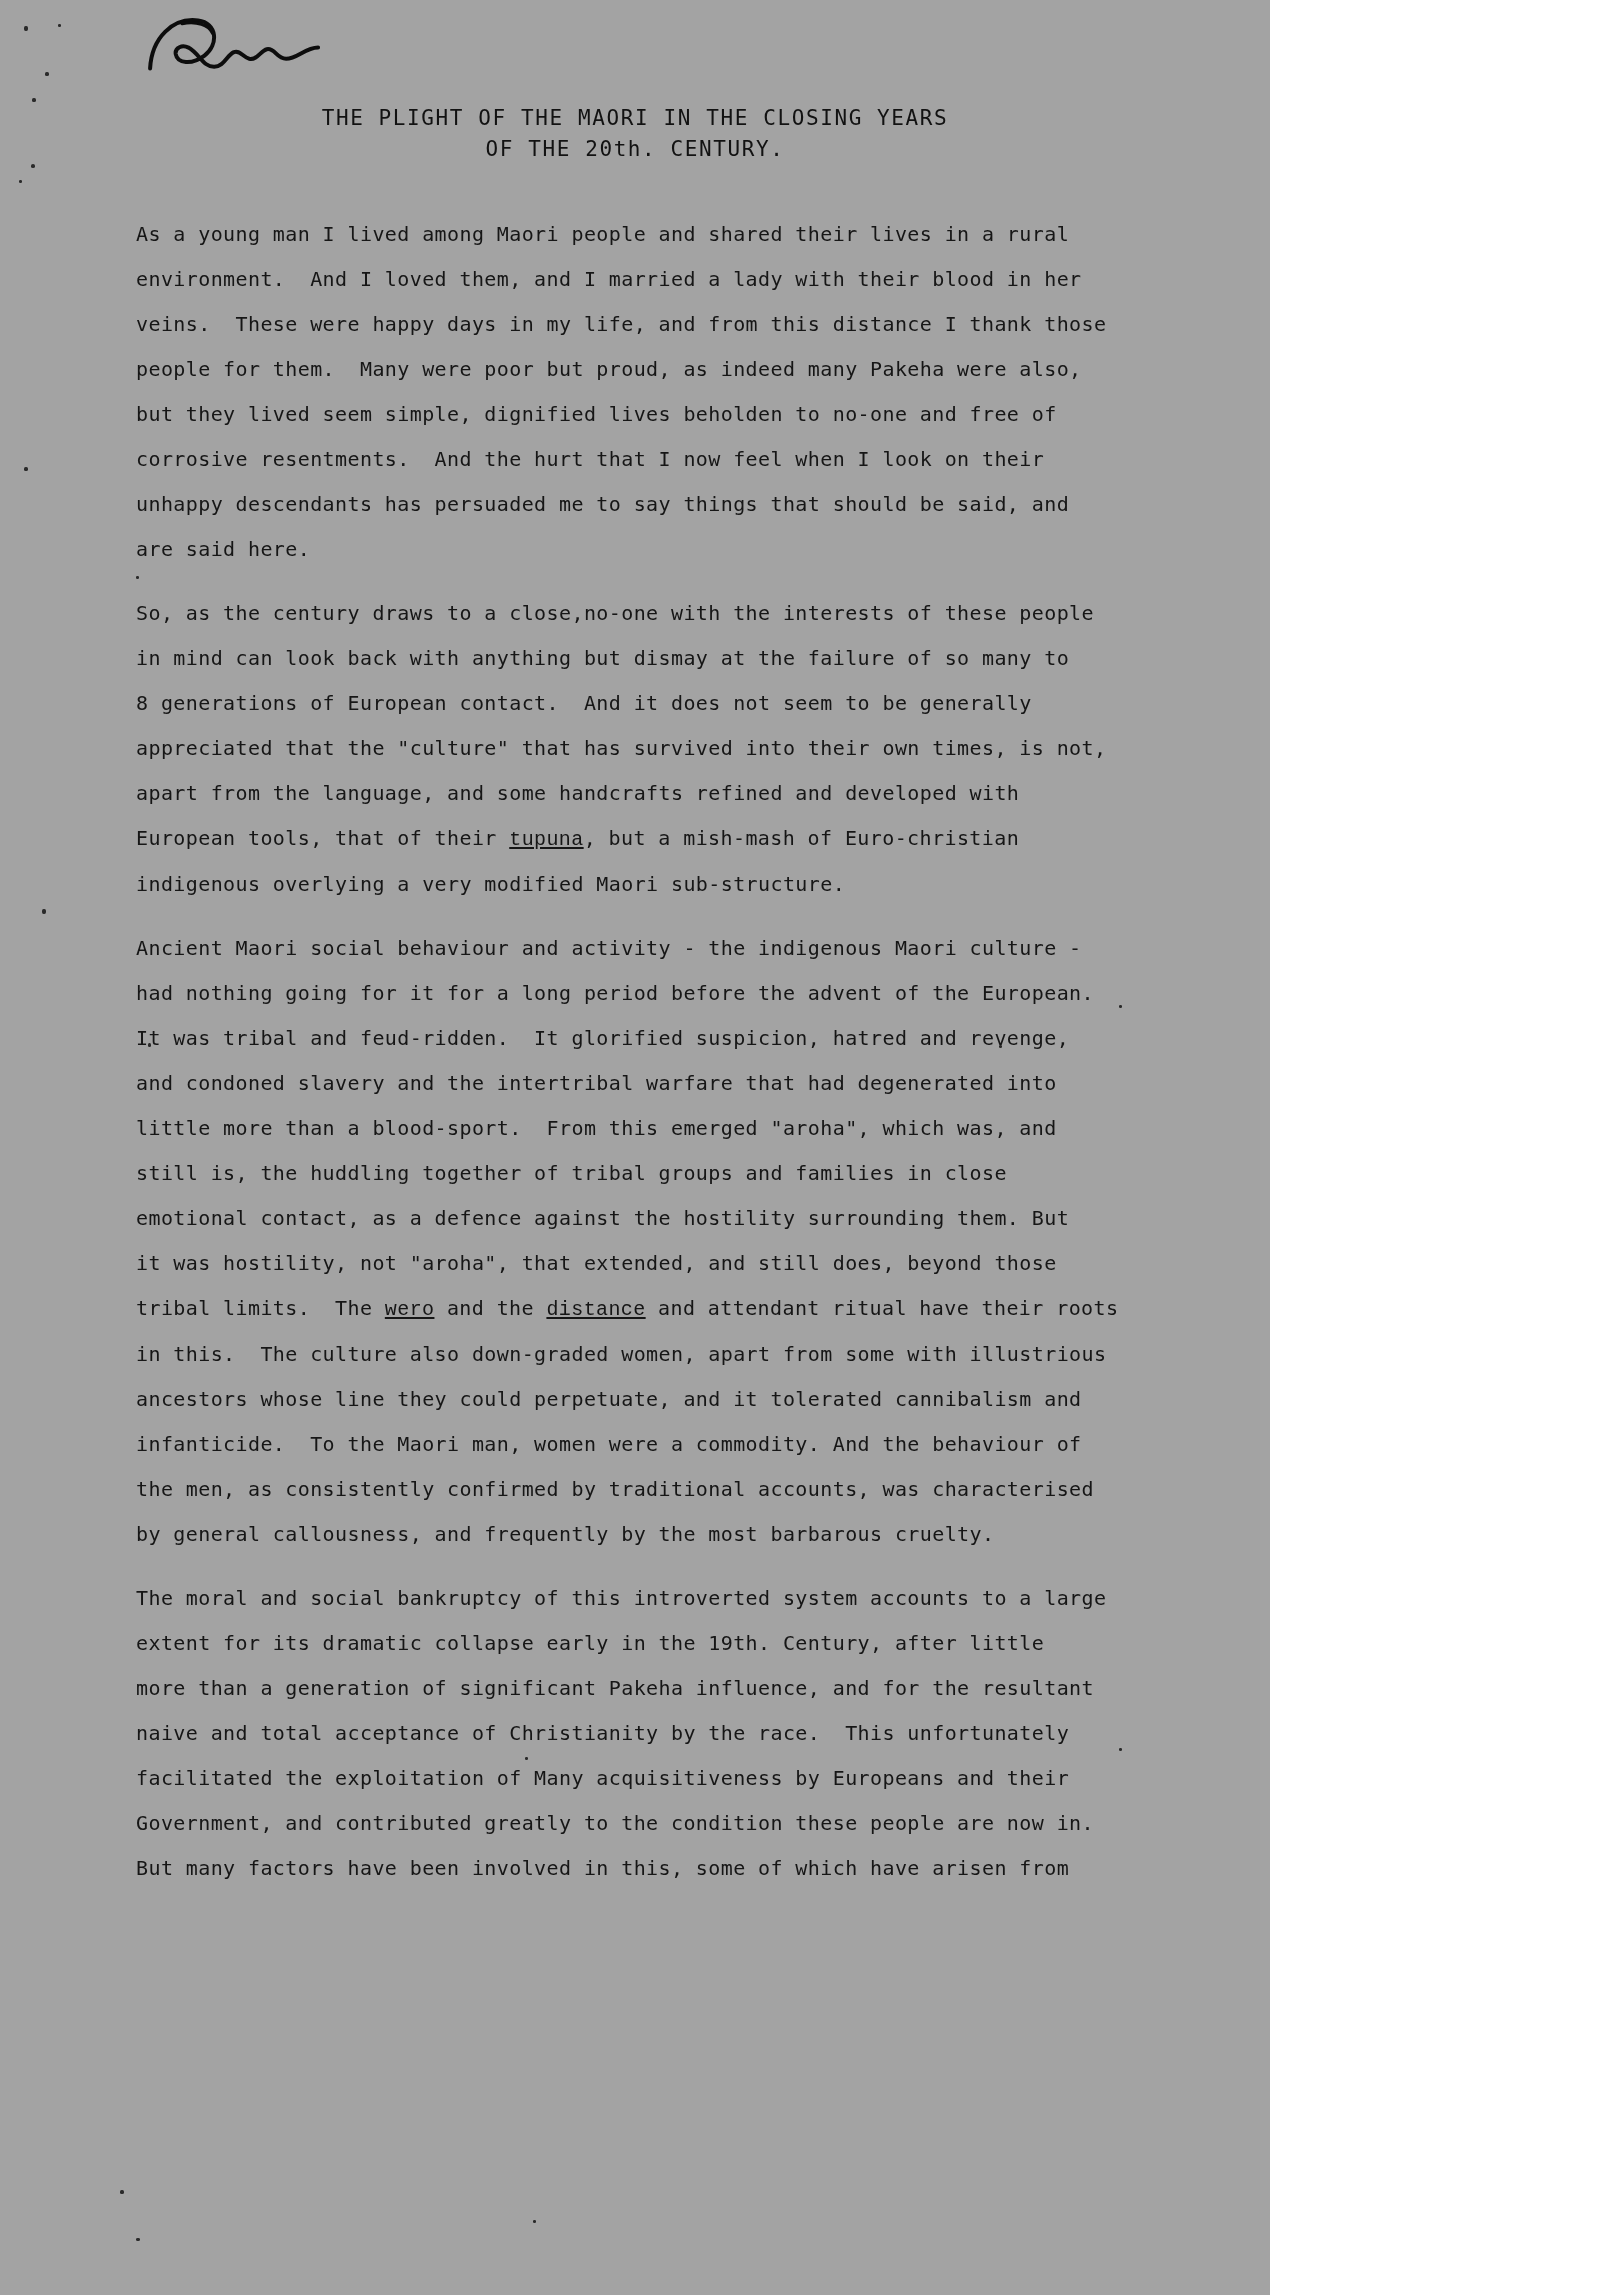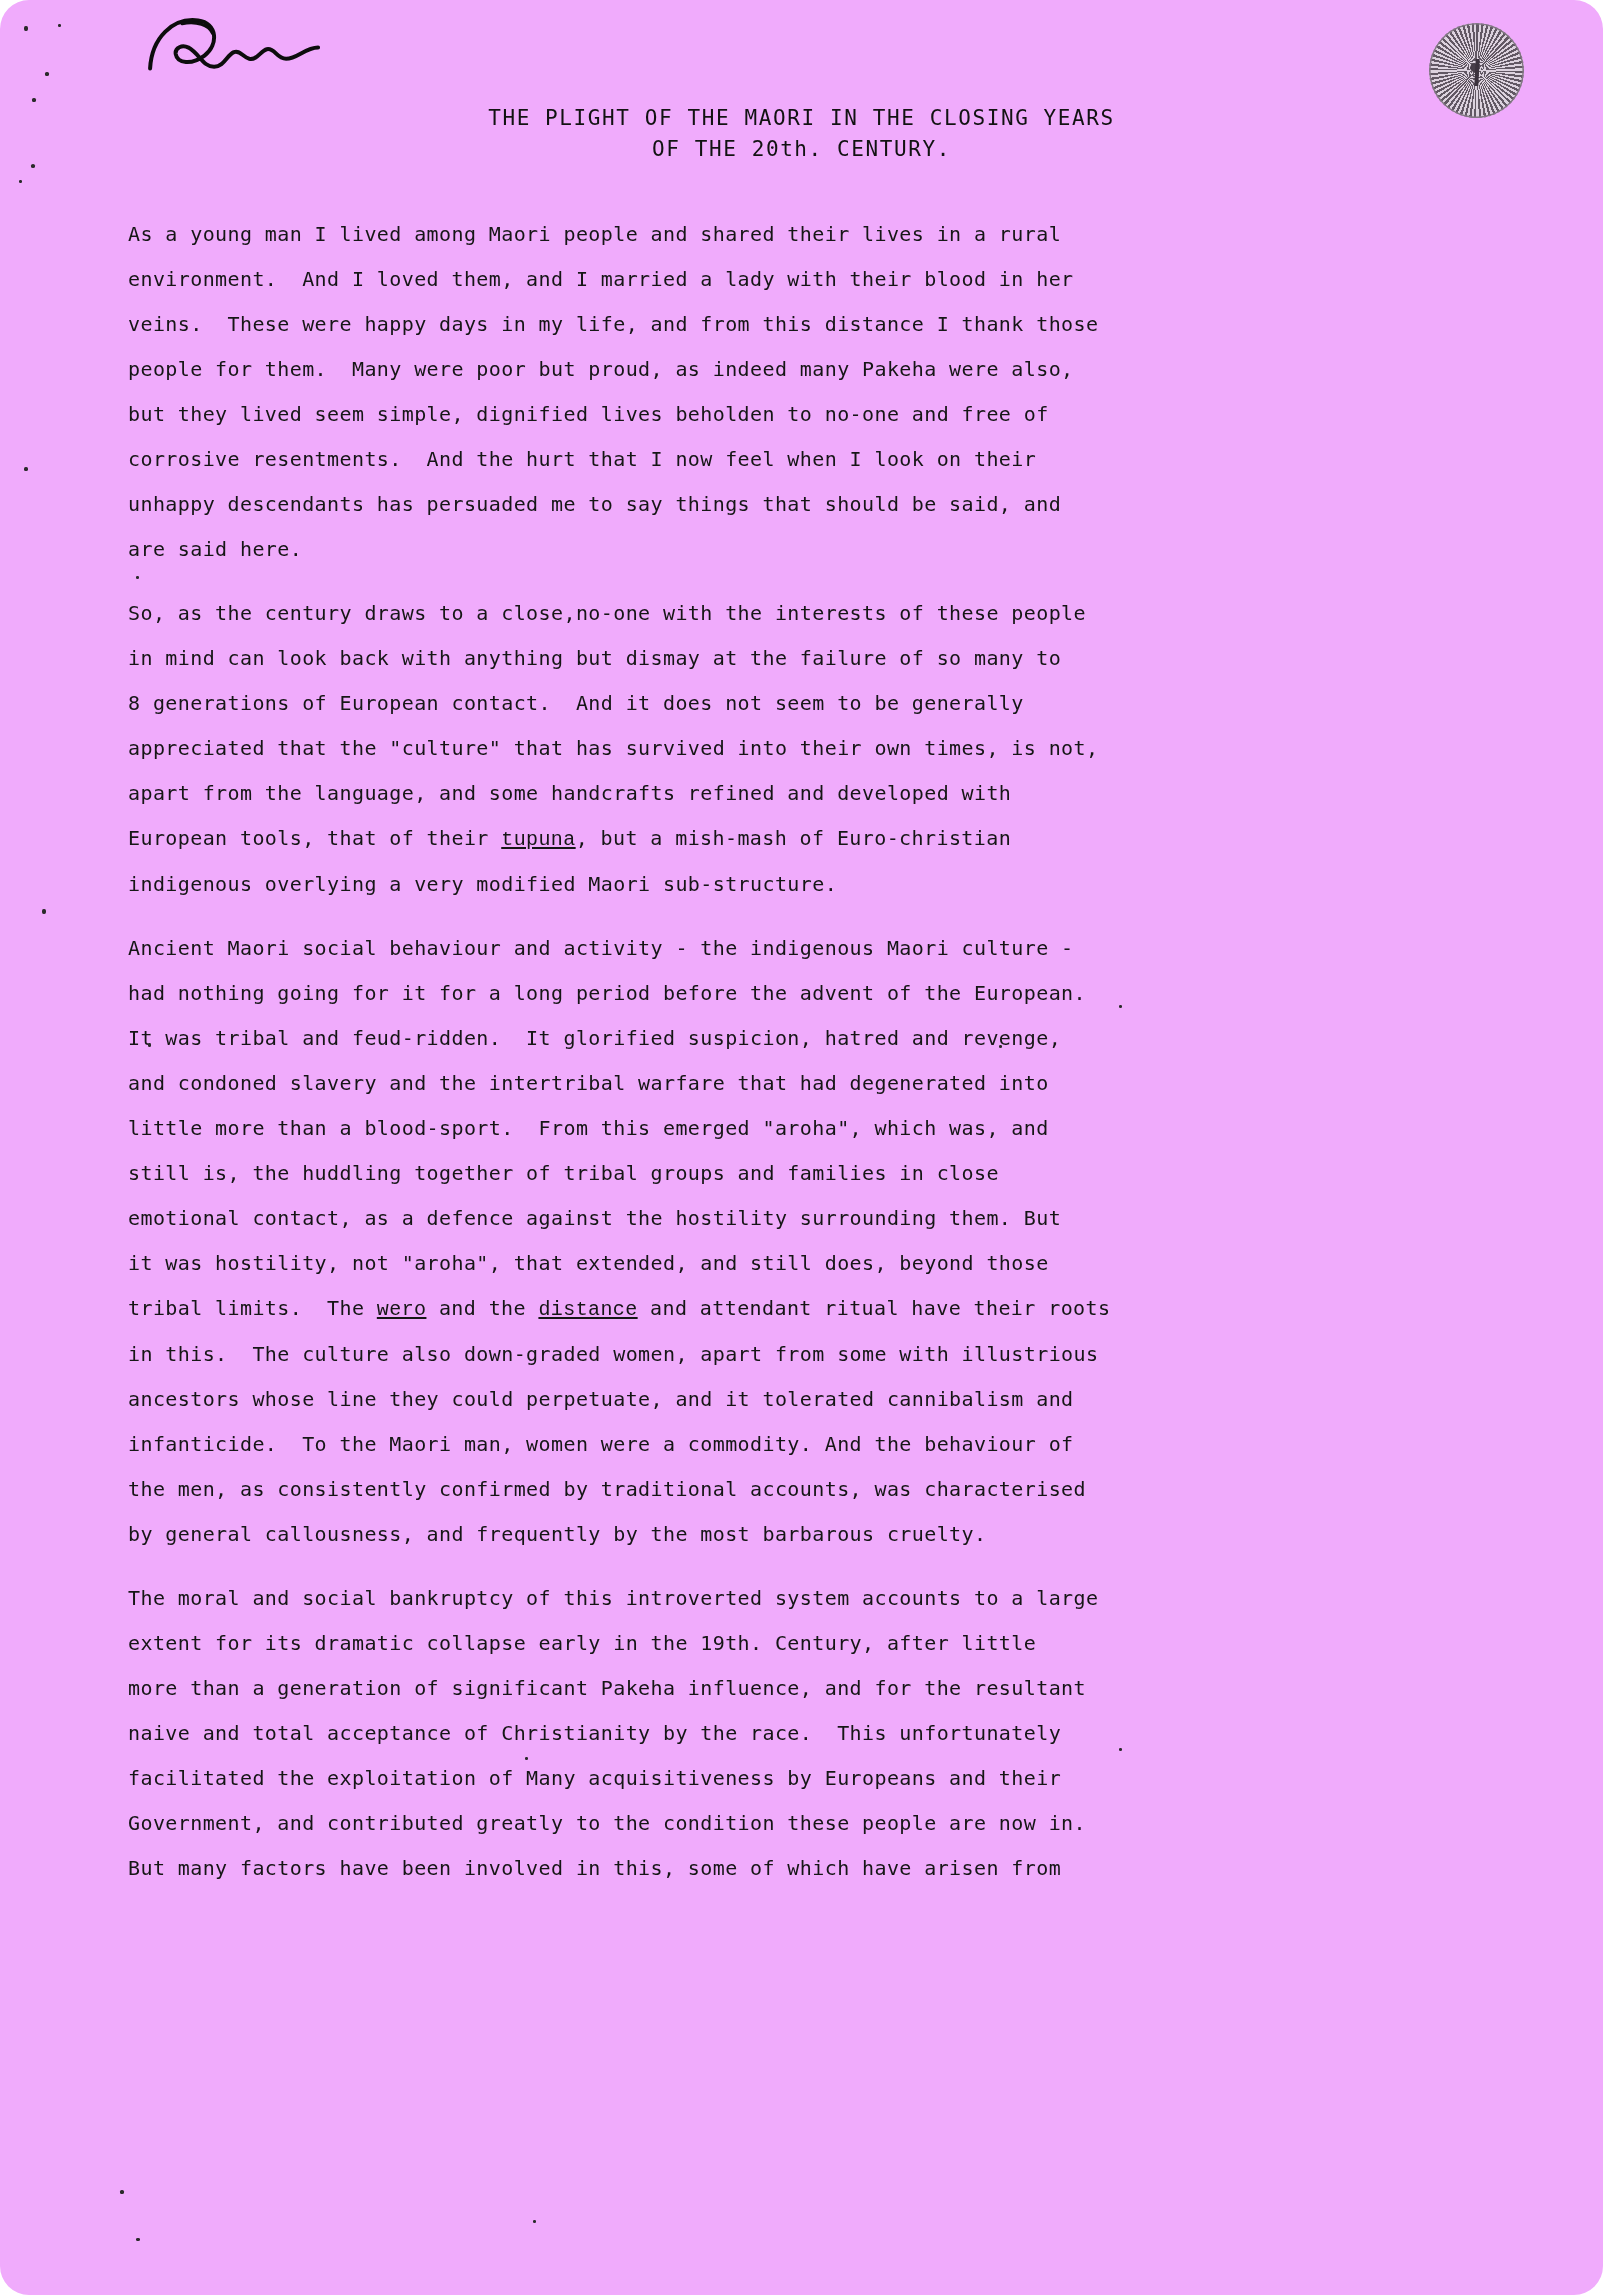--- a/index.html
+++ b/index.html
@@ -5,25 +5,24 @@
   html, body {
     margin: 0;
     padding: 0;
     background: #ffffff;
   }
   body {
     font-family: "DejaVu Sans Mono", monospace;
   }
   .page {
     position: relative;
-    width: 1603px;
+    width: 1270px;
     height: 2295px;
-    background: #f0abfc;
+    background: #a3a3a3;
     overflow: hidden;
-    border-radius: 29px;
   }
 
   
   .signature {
     position: absolute;
     left: 140px;
     top: 6.4px;
     width: 241px;
     height: 76px;
   }
@@ -72,21 +71,21 @@
   }
 
   
   .body-block {
     position: absolute;
     left: 128px;
     top: 212px;
     width: 1380px;
   }
   .para {
-    margin: 0 0 19px 0;
+    margin: 0 0 19px 8px;
   }
   .line {
     font-family: "DejaVu Sans Mono", monospace;
     font-size: 20px;
     letter-spacing: 0.4px;
     line-height: 45px;
     color: #161616;
     white-space: pre;
   }
   .line u {

